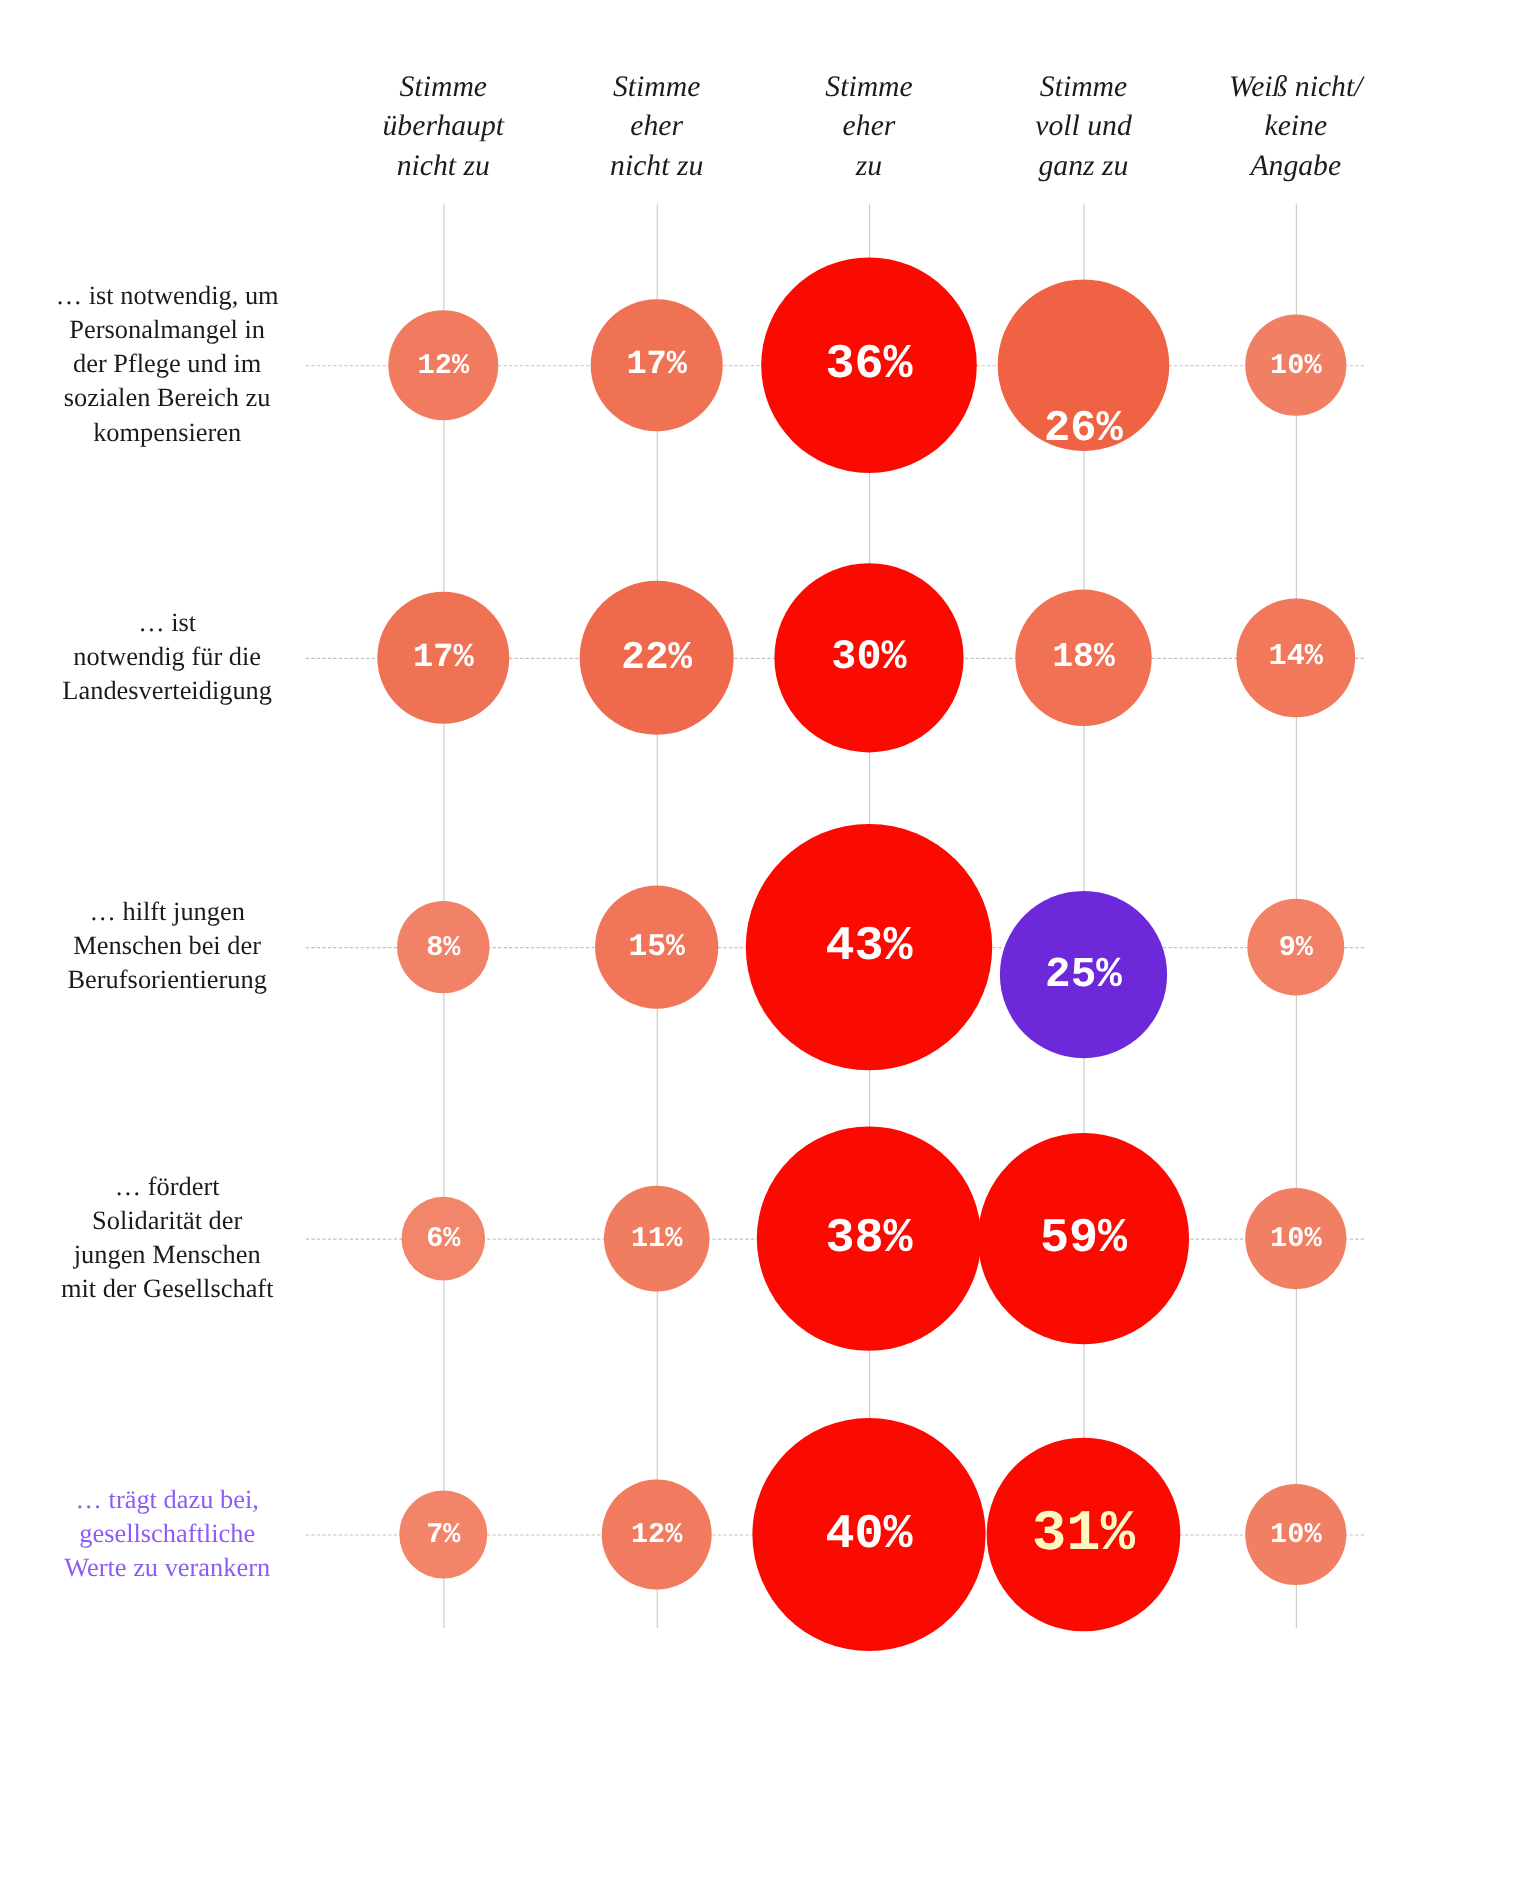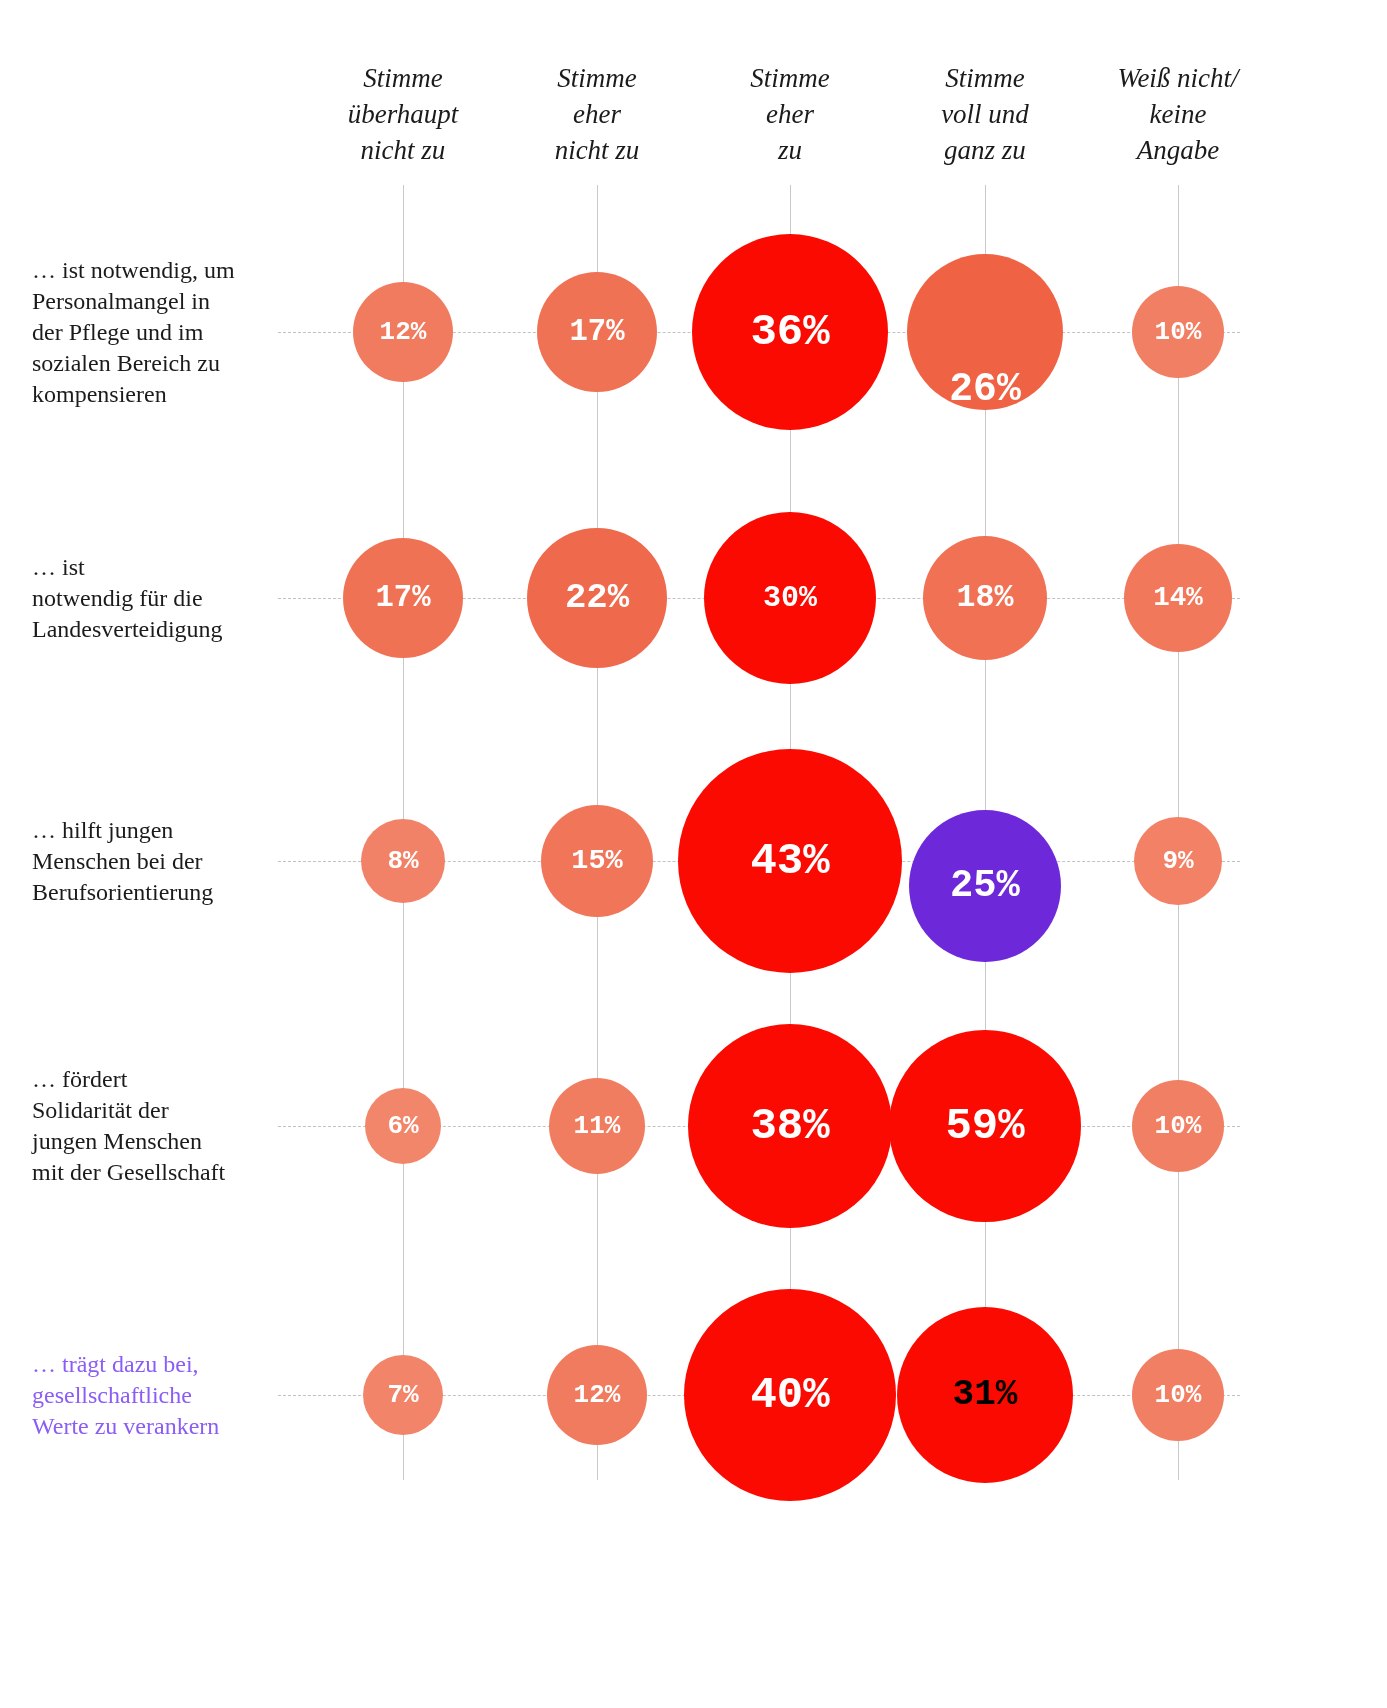--- a/index.html
+++ b/index.html
@@ -28,21 +28,21 @@
     text-align: center;
     transform: translateX(-50%);
     white-space: pre-line;
   }
   .row-label {
     position: absolute;
     font-family: "Liberation Serif", "DejaVu Serif", serif;
     font-size: 24px;
     line-height: 31px;
     color: #1b1b1b;
-    text-align: left;
+    text-align: center;
     white-space: pre-line;
     transform: translateY(-50%);
   }
   .gridline {
     position: absolute;
     width: 1px;
     background: #c9c9c9;
   }
   .rowline {
     position: absolute;
@@ -136,21 +136,21 @@
       <div class="bubble" style="left: 1178px; top: 332px; width: 92px; height: 92px; background: rgb(241, 127, 99);">
         <span class="bubble-label" style="font-size: 26px; color: rgb(255, 255, 255);">10%</span>
       </div>
       <div class="bubble" style="left: 403px; top: 598px; width: 120px; height: 120px; background: rgb(240, 114, 85);">
         <span class="bubble-label" style="font-size: 30.6px; color: rgb(255, 255, 255);">17%</span>
       </div>
       <div class="bubble" style="left: 597px; top: 598px; width: 140px; height: 140px; background: rgb(239, 105, 76);">
         <span class="bubble-label" style="font-size: 35.7px; color: rgb(255, 255, 255);">22%</span>
       </div>
       <div class="bubble" style="left: 790px; top: 598px; width: 172px; height: 172px; background: rgb(250, 10, 0);">
-        <span class="bubble-label" style="font-size: 30px; color: rgb(255, 255, 255);">30%</span>
+        <span class="bubble-label" style="font-size: 38px; color: rgb(255, 255, 255);">30%</span>
       </div>
       <div class="bubble" style="left: 985px; top: 598px; width: 124px; height: 124px; background: rgb(240, 113, 84);">
         <span class="bubble-label" style="font-size: 31.62px; color: rgb(255, 255, 255);">18%</span>
       </div>
       <div class="bubble" style="left: 1178px; top: 598px; width: 108px; height: 108px; background: rgb(241, 120, 91); text-align: right;">
         <span class="bubble-label" style="font-size: 27.54px; color: rgb(255, 255, 255);">14%</span>
       </div>
       <div class="bubble" style="left: 403px; top: 861px; width: 84px; height: 84px; background: rgb(242, 130, 103);">
         <span class="bubble-label" style="font-size: 26px; color: rgb(255, 255, 255);">8%</span>
       </div>
@@ -184,19 +184,19 @@
       <div class="bubble" style="left: 403px; top: 1395px; width: 80px; height: 80px; background: rgb(242, 132, 105);">
         <span class="bubble-label" style="font-size: 26px; color: rgb(255, 255, 255);">7%</span>
       </div>
       <div class="bubble" style="left: 597px; top: 1395px; width: 100px; height: 100px; background: rgb(241, 123, 95);">
         <span class="bubble-label" style="font-size: 26px; color: rgb(255, 255, 255);">12%</span>
       </div>
       <div class="bubble" style="left: 790px; top: 1395px; width: 212px; height: 212px; background: rgb(250, 10, 0);">
         <span class="bubble-label" style="font-size: 44px; color: rgb(255, 255, 255);">40%</span>
       </div>
       <div class="bubble" style="left: 985px; top: 1395px; width: 176px; height: 176px; background: rgb(250, 10, 0);">
-        <span class="bubble-label" style="font-size: 36px; color: #000000;">31%</span>
+        <span class="bubble-label" style="font-size: 52px; color: #fef9c3;">31%</span>
       </div>
       <div class="bubble" style="left: 1178px; top: 1395px; width: 92px; height: 92px; background: rgb(241, 127, 99);">
         <span class="bubble-label" style="font-size: 26px; color: rgb(255, 255, 255);">10%</span>
       </div>
     </div>
 </div>
 
 </body></html>

